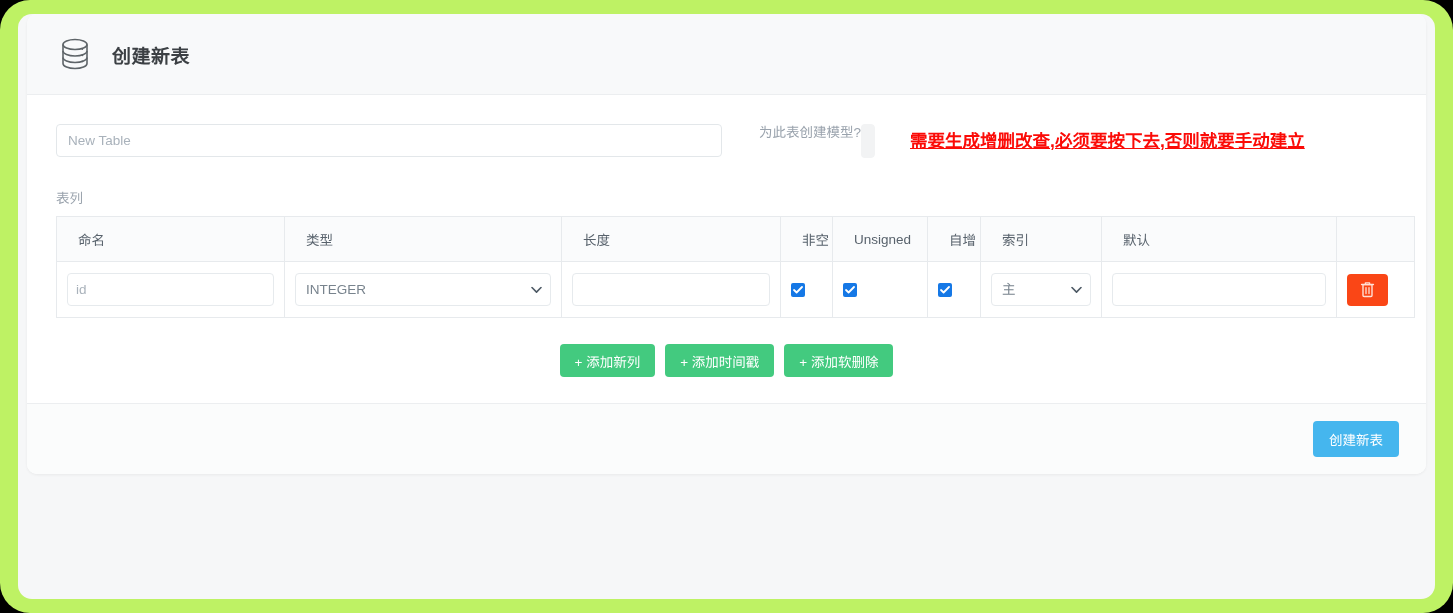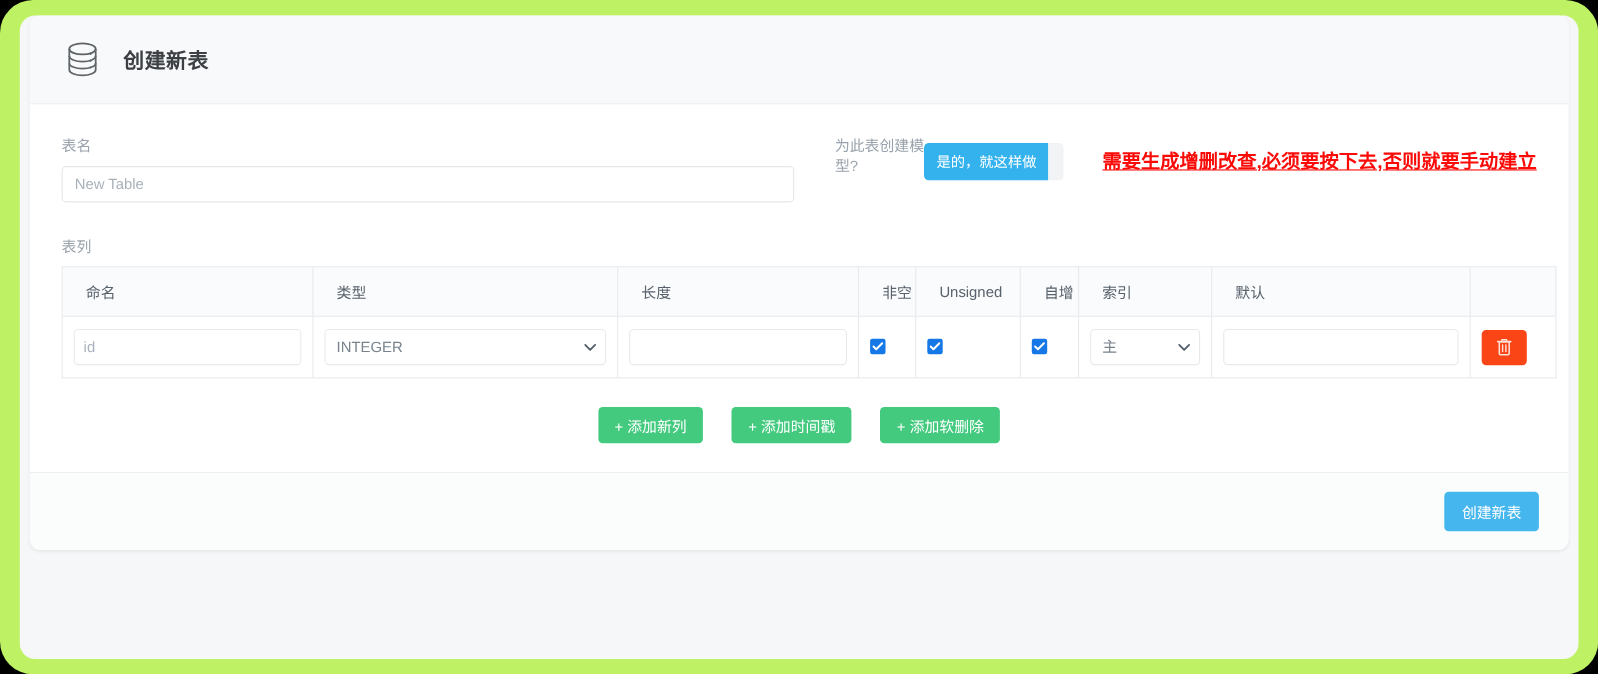--- a/index.html
+++ b/index.html
@@ -251,21 +251,21 @@
     display: inline-flex;
     align-items: center;
     justify-content: center;
     padding: 0;
   }
 
   
   .add-row {
     display: flex;
     justify-content: center;
-    gap: 26px;
+    gap: 10px;
     margin-top: 26px;
   }
   .btn-add {
     background: #43ca7f;
     color: #ffffff;
     border: none;
     border-radius: 4px;
     height: 33px;
     font-size: 13.5px;
     padding: 0 15px;
@@ -315,29 +315,27 @@
         <circle cx="27.3" cy="27.4" r="0.95" fill="#5e6468"></circle>
       </svg>
       <div class="card-title">创建新表</div>
     </div>
 
     <div class="card-body">
 
       <div class="form-row">
 
         <div class="col-tablename">
-          <div class="field-label">表名</div>
           <input class="text-input" type="text" placeholder="New Table" style="">
         </div>
 
         <div class="col-model">
           <div class="field-label">为此表创建模型?</div>
           <div class="model-line">
             <div class="btn-group">
-              <button class="btn-yes" type="button">是的，就这样做</button>
               <button class="btn-no" type="button"></button>
             </div>
             <div class="annotation">需要生成增删改查,必须要按下去,否则就要手动建立</div>
           </div>
         </div>
 
       </div>
 
       <div class="section-label">表列</div>
 

